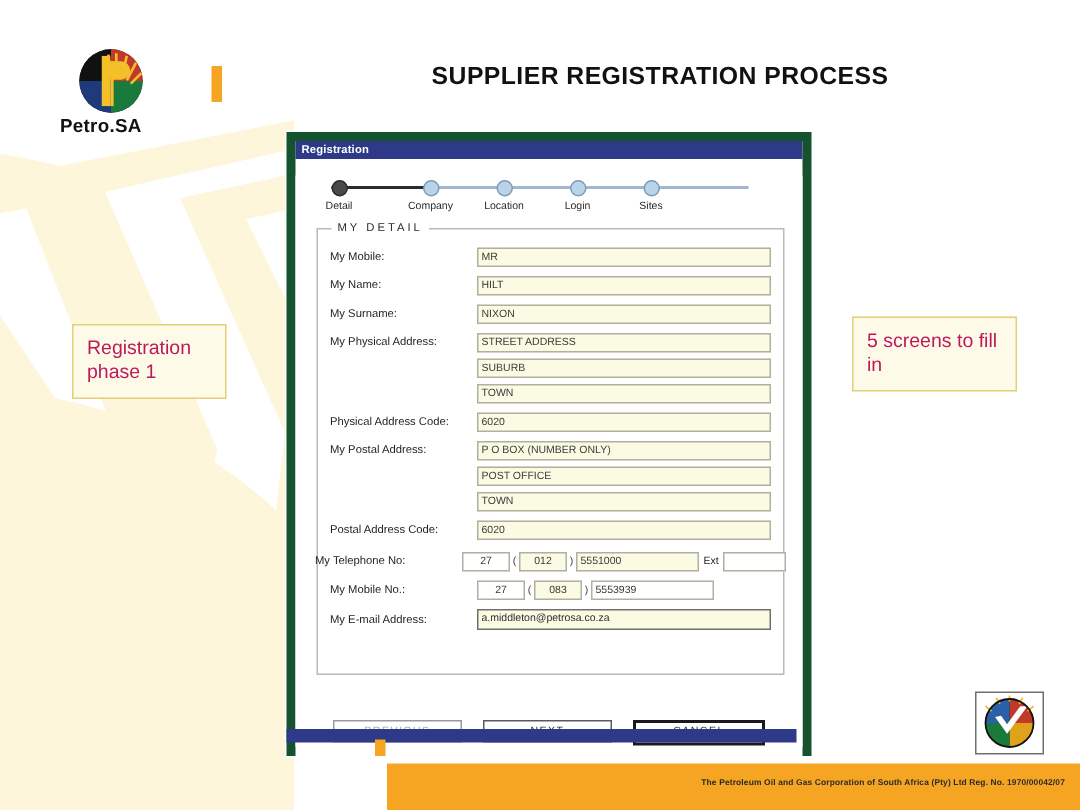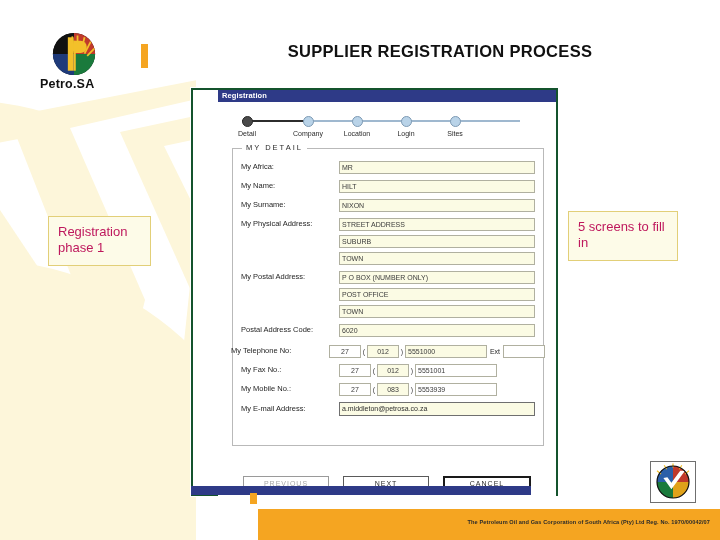--- a/index.html
+++ b/index.html
@@ -24,21 +24,21 @@
     text-align:center;font-size:16.5px;font-weight:bold;color:#111;letter-spacing:.3px;}
 
   
   .callout{position:absolute;z-index:4;background:#fdfbe8;border:1px solid #e2cf78;
     padding:7px 9px 8px 9px;font-size:13px;color:#be185d;line-height:1.25;}
   #callout-left{left:48px;top:216px;width:83px;}
   #callout-right{left:568px;top:211px;width:90px;}
 
   
   #app-window{position:absolute;left:191px;top:88px;width:338px;height:404px;z-index:2;
-    background:#ffffff;border:2px solid #14532d;box-shadow:0 0 0 1px #ffffff;padding-left:25px;}
+    background:#ffffff;border:6px solid #14532d;box-shadow:0 0 0 1px #ffffff;}
   #app-titlebar{height:12px;background:#2e3a87;display:flex;align-items:center;padding:0 4px;}
   #app-titlebar .t{font-size:7.5px;font-weight:bold;color:#ffffff;line-height:1;letter-spacing:.1px;}
   #app-body{position:relative;height:392px;background:#ffffff;}
 
   
   #stepper{position:relative;margin:11px 14px 0 16px;height:33px;}
   #step-track{position:absolute;left:8px;top:7px;height:2px;background:#9fb8cf;right:22px;}
   #step-track-done{position:absolute;left:8px;top:7px;height:2px;background:#2c2c2c;width:62px;}
   .step{position:absolute;top:0;width:58px;text-align:center;}
   .step .dot{width:9px;height:9px;border-radius:50%;margin:3px auto 0 auto;
@@ -173,21 +173,21 @@
       <div class="step" style="left:192px;">
         <div class="dot"></div>
         <div class="lbl">Sites</div>
       </div>
     </div>
 
     <div id="groupbox">
       <div id="groupbox-legend">MY DETAIL</div>
 
       <div class="row">
-        <div class="lab">My Africa:</div>
+        <div class="lab">My Mobile:</div>
         <div class="fld">MR</div>
       </div>
 
       <div class="row">
         <div class="lab">My Name:</div>
         <div class="fld">HILT</div>
       </div>
 
       <div class="row">
         <div class="lab">My Surname:</div>
@@ -201,20 +201,24 @@
       </div>
       <div class="row tight">
         <div class="lab"></div>
         <div class="fld">SUBURB</div>
       </div>
       <div class="row">
         <div class="lab"></div>
         <div class="fld">TOWN</div>
       </div>
 
+      <div class="row">
+        <div class="lab">Physical Address Code:</div>
+        <div class="fld">6020</div>
+      </div>
 
       <div class="row tight">
         <div class="lab">My Postal Address:</div>
         <div class="fld">P O BOX (NUMBER ONLY)</div>
       </div>
       <div class="row tight">
         <div class="lab"></div>
         <div class="fld">POST OFFICE</div>
       </div>
       <div class="row">
@@ -233,31 +237,20 @@
           <div class="ph-cc">27</div>
           <div class="ph-paren">(</div>
           <div class="ph-area">012</div>
           <div class="ph-paren">)</div>
           <div class="ph-num">5551000</div>
           <div class="ph-extlbl">Ext</div>
           <div class="ph-ext"></div>
         </div>
       </div>
 
-      <div class="row">
-        <div class="lab">My Fax No.:</div>
-        <div class="phone">
-          <div class="ph-cc">27</div>
-          <div class="ph-paren">(</div>
-          <div class="ph-area">012</div>
-          <div class="ph-paren">)</div>
-          <div class="ph-num plain">5551001</div>
-          <div class="ph-extlbl"></div>
-        </div>
-      </div>
 
       <div class="row">
         <div class="lab">My Mobile No.:</div>
         <div class="phone">
           <div class="ph-cc">27</div>
           <div class="ph-paren">(</div>
           <div class="ph-area">083</div>
           <div class="ph-paren">)</div>
           <div class="ph-num plain">5553939</div>
           <div class="ph-extlbl"></div>

